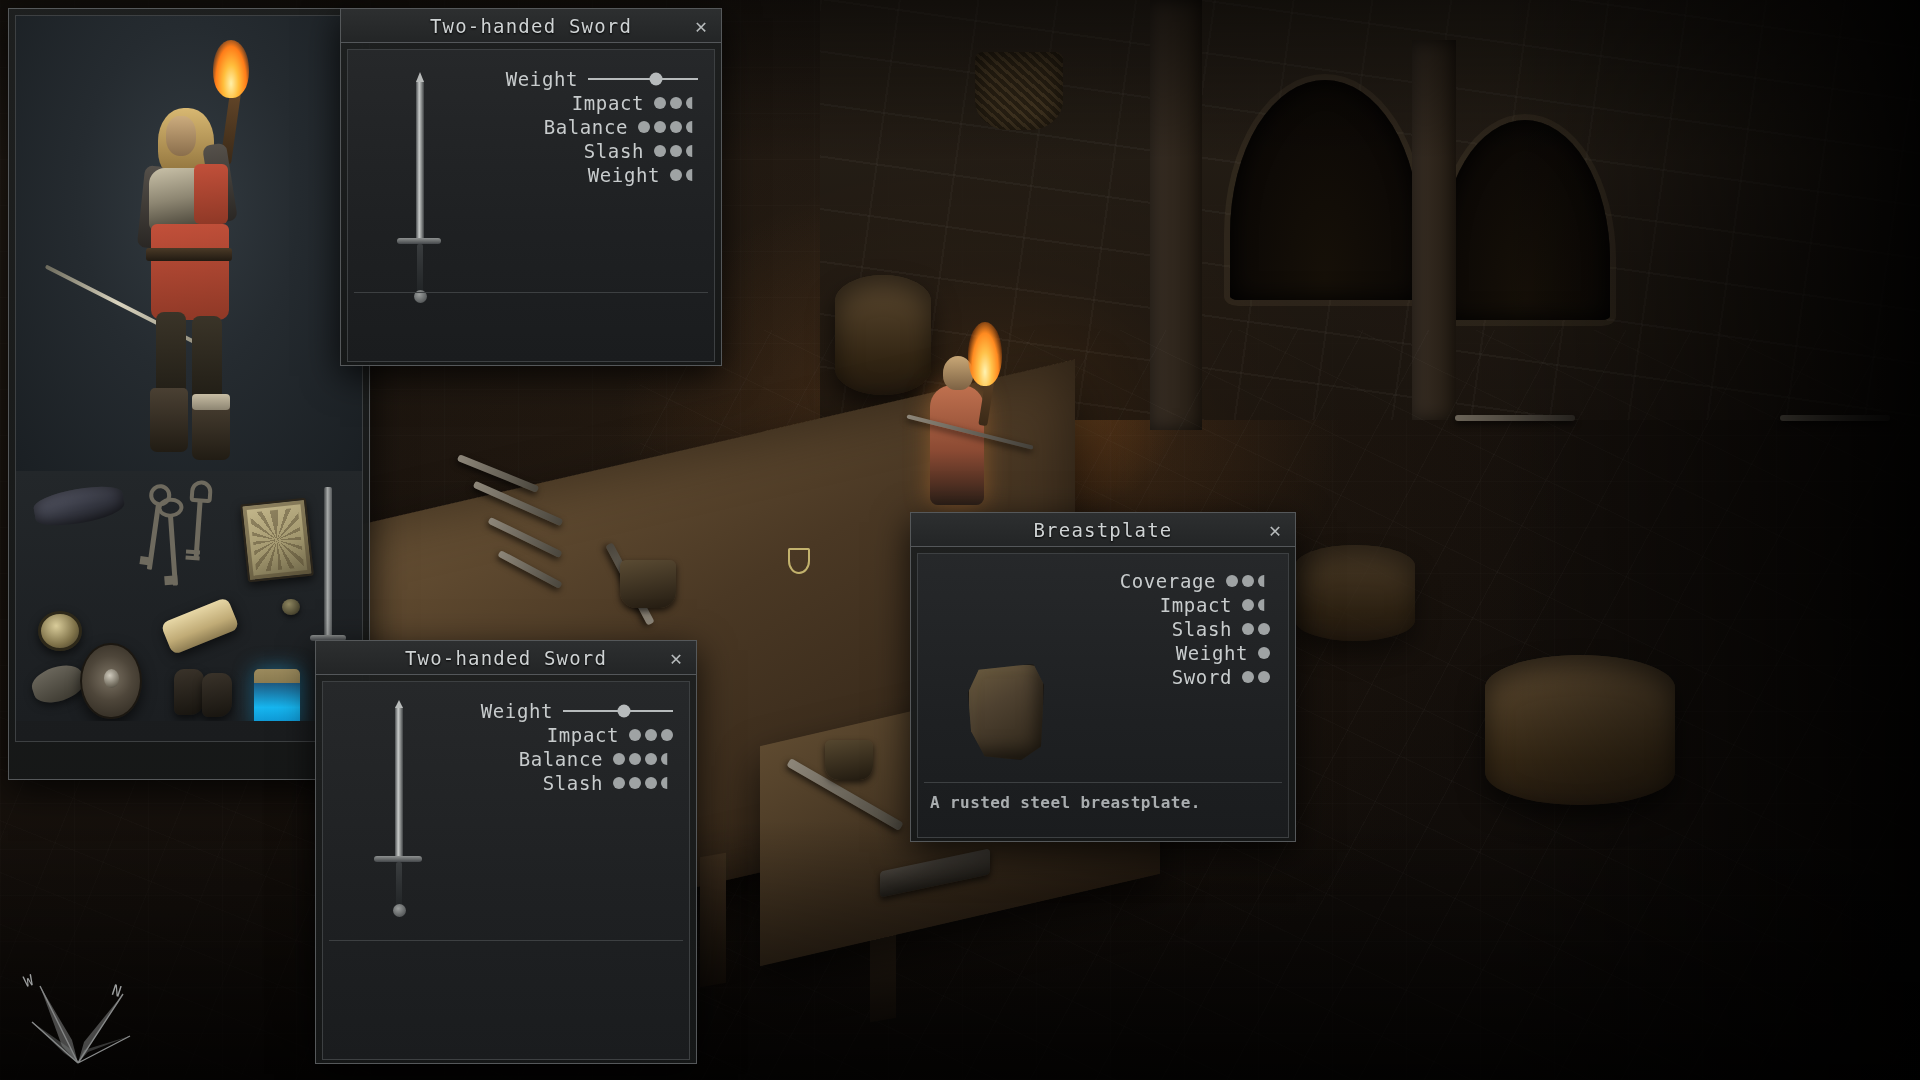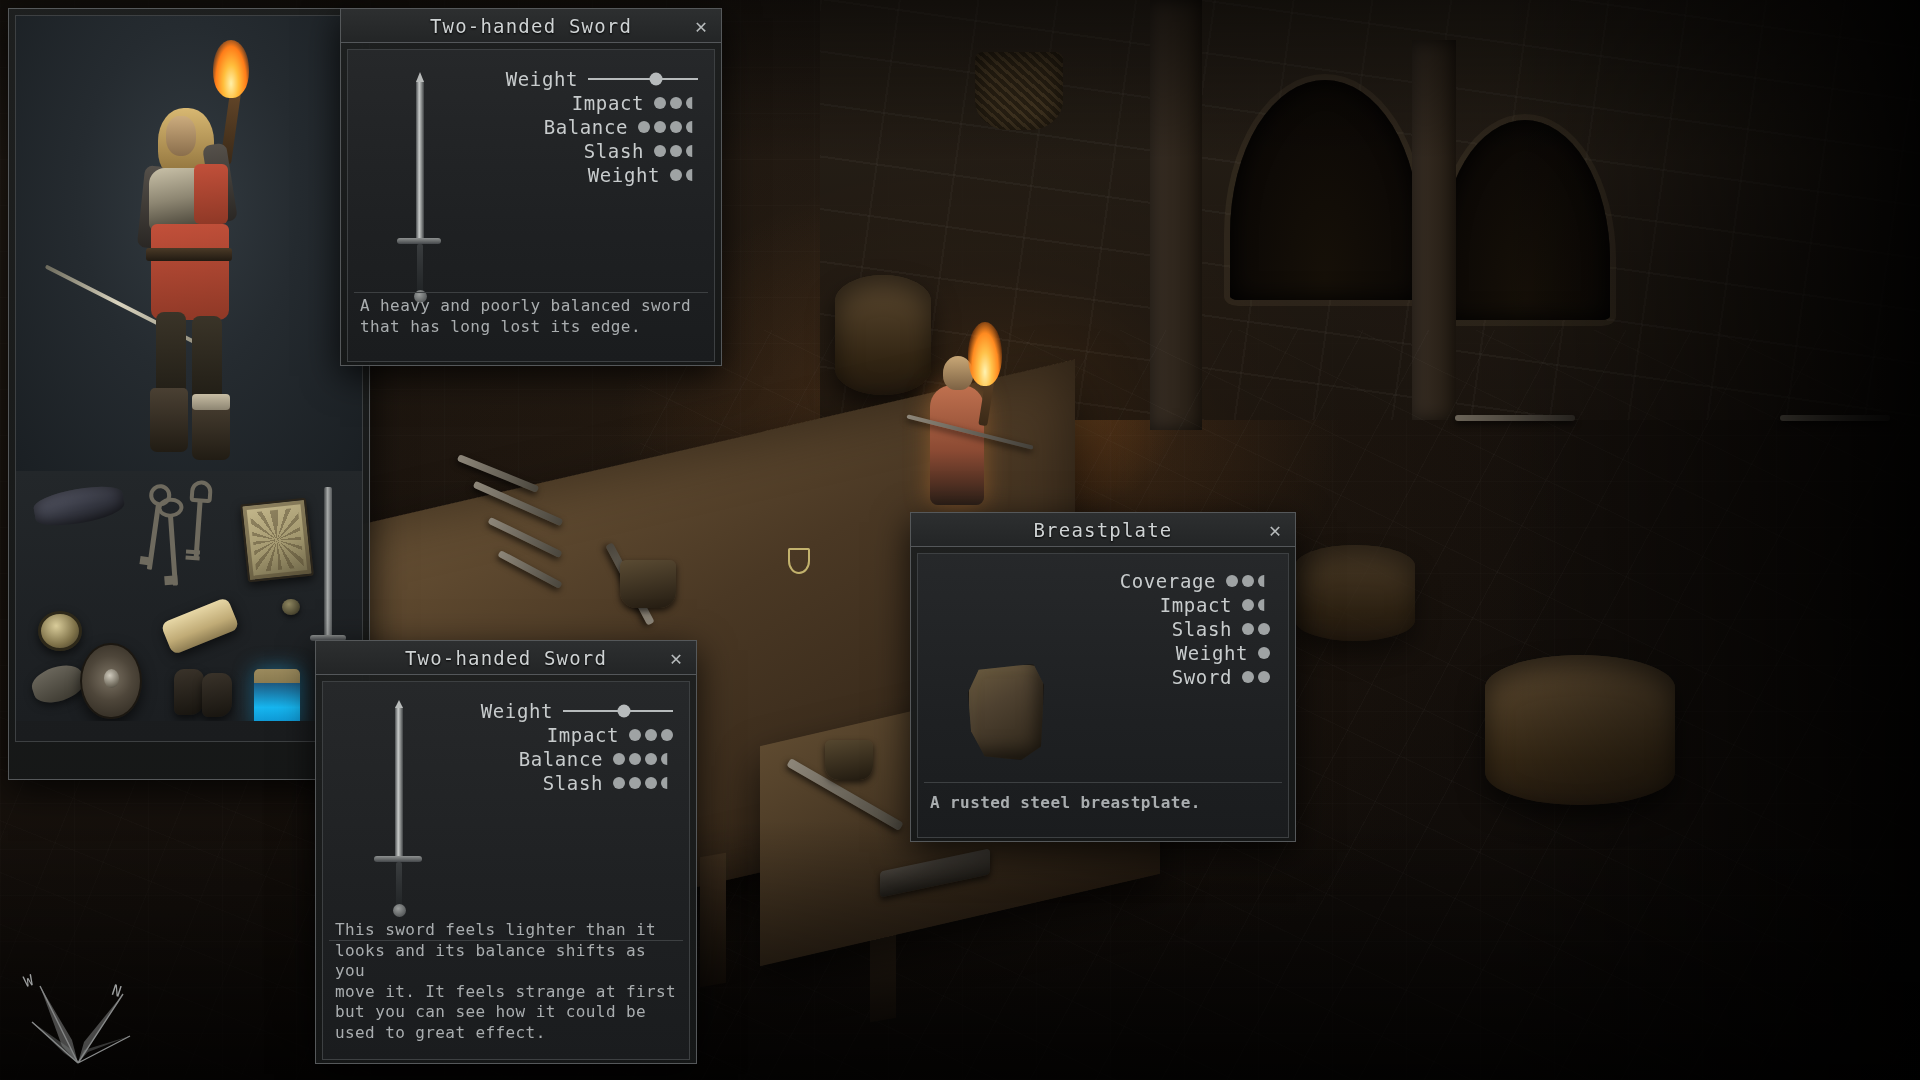--- a/index.html
+++ b/index.html
@@ -453,22 +453,20 @@
         <div class="stat-row">
           <span class="stat-name">Weight</span>
           <span class="pips" id="p0-4">
               <span class="pip"></span>
               <span class="pip half"></span>
             </span>
         </div>
       </div>
 
       <div class="desc-sep" style="bottom:68px;"></div>
-      <div class="item-desc" style="bottom:24px;">A heavy and poorly balanced sword
-that has long lost its edge.</div>
     </div>
   </div>
 
   <div class="panel item-panel" style="left:315px;top:640px;width:382px;height:424px;">
     <div class="panel-title-bar">
       <span class="panel-title">Two-handed Sword</span>
       <span class="close-btn">✕</span>
     </div>
     <div class="panel-body" style="height:379px;">
 
@@ -510,25 +508,20 @@
           <span class="pips" id="p1-3">
               <span class="pip"></span>
               <span class="pip"></span>
               <span class="pip"></span>
               <span class="pip half"></span>
             </span>
         </div>
       </div>
 
       <div class="desc-sep" style="bottom:118px;"></div>
-      <div class="item-desc" style="bottom:16px;">This sword feels lighter than it
-looks and its balance shifts as you
-move it. It feels strange at first
-but you can see how it could be
-used to great effect.</div>
     </div>
   </div>
 
   <div class="panel item-panel" style="left:910px;top:512px;width:386px;height:330px;">
     <div class="panel-title-bar">
       <span class="panel-title">Breastplate</span>
       <span class="close-btn">✕</span>
     </div>
     <div class="panel-body" style="height:285px;">
 

